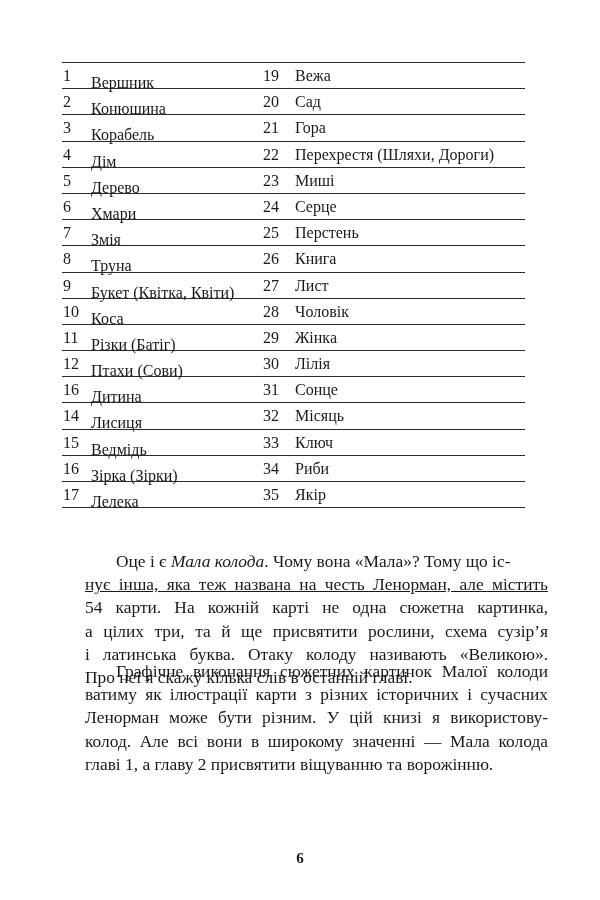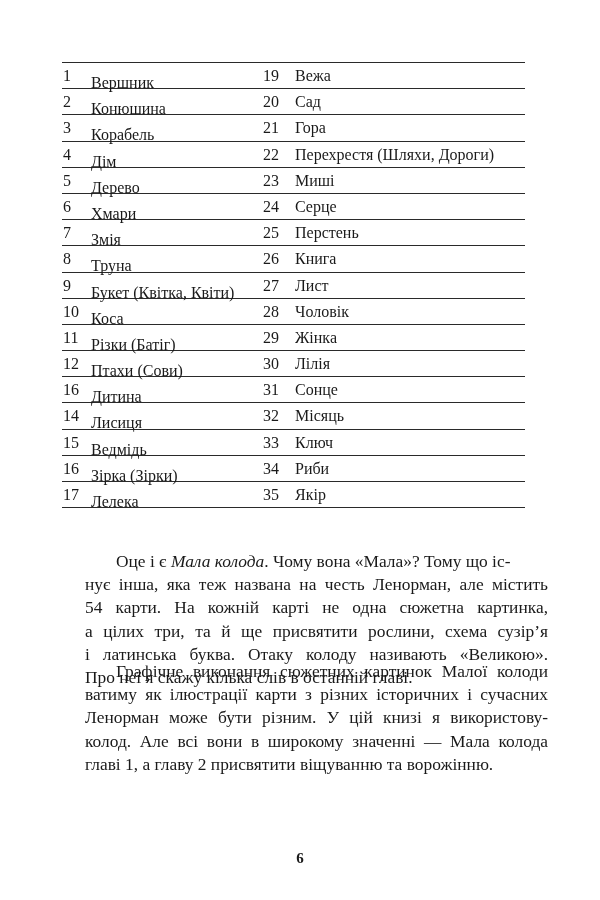--- a/index.html
+++ b/index.html
@@ -134,21 +134,21 @@
         <span class="cell-name c1-name">Лелека</span>
         <span class="cell-num c2-num">35</span>
         <span class="cell-name c2-name">Якір</span>
       </div>
     </div>
 
   <div class="para-block para1">
     <div class="jl indent">
       <span><span>Оце і є </span><span class="em">Мала колода</span><span>. Чому вона «Мала»? Тому що іс-</span></span>
     </div>
-    <div class="line"><span style="white-space: nowrap; word-spacing: 0px;">нує інша, яка теж названа на честь Ленорман, але містить</span></div>
+    <div class="line"><span style="white-space: nowrap; word-spacing: 0px; text-decoration: underline;">нує інша, яка теж названа на честь Ленорман, але містить</span></div>
     <div class="line"><span style="white-space: nowrap; word-spacing: 0px;">54 карти. На кожній карті не одна сюжетна картинка,</span></div>
     <div class="line"><span style="white-space: nowrap; word-spacing: 0px;">а цілих три, та й ще присвятити рослини, схема сузір’я</span></div>
     <div class="line"><span style="white-space: nowrap; word-spacing: 0px;">і латинська буква. Отаку колоду називають «Великою».</span></div>
     <div class="line last">Про неї я скажу кілька слів в останній главі.</div>
   </div>
 
   <div class="para-block para2">
     <div class="line indent"><span style="white-space: nowrap; word-spacing: 0px;">Графічне виконання сюжетних картинок Малої колоди</span></div>
     <div class="line"><span style="white-space: nowrap; word-spacing: 0px;">ватиму як ілюстрації карти з різних історичних і сучасних</span></div>
     <div class="line"><span style="white-space: nowrap; word-spacing: 0px;">Ленорман може бути різним. У цій книзі я використову-</span></div>

